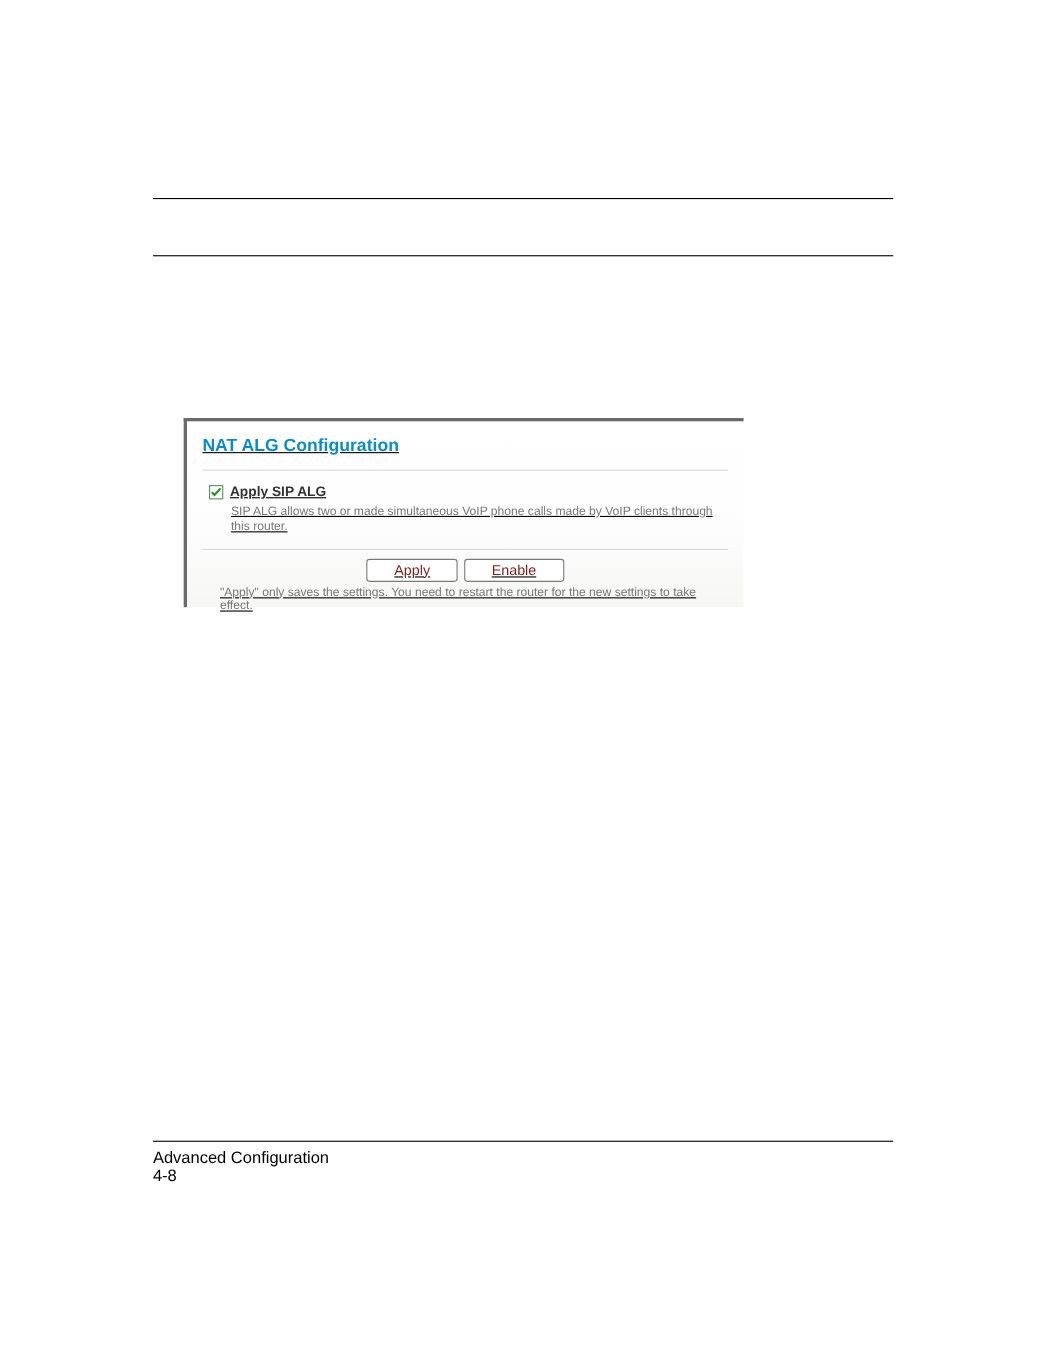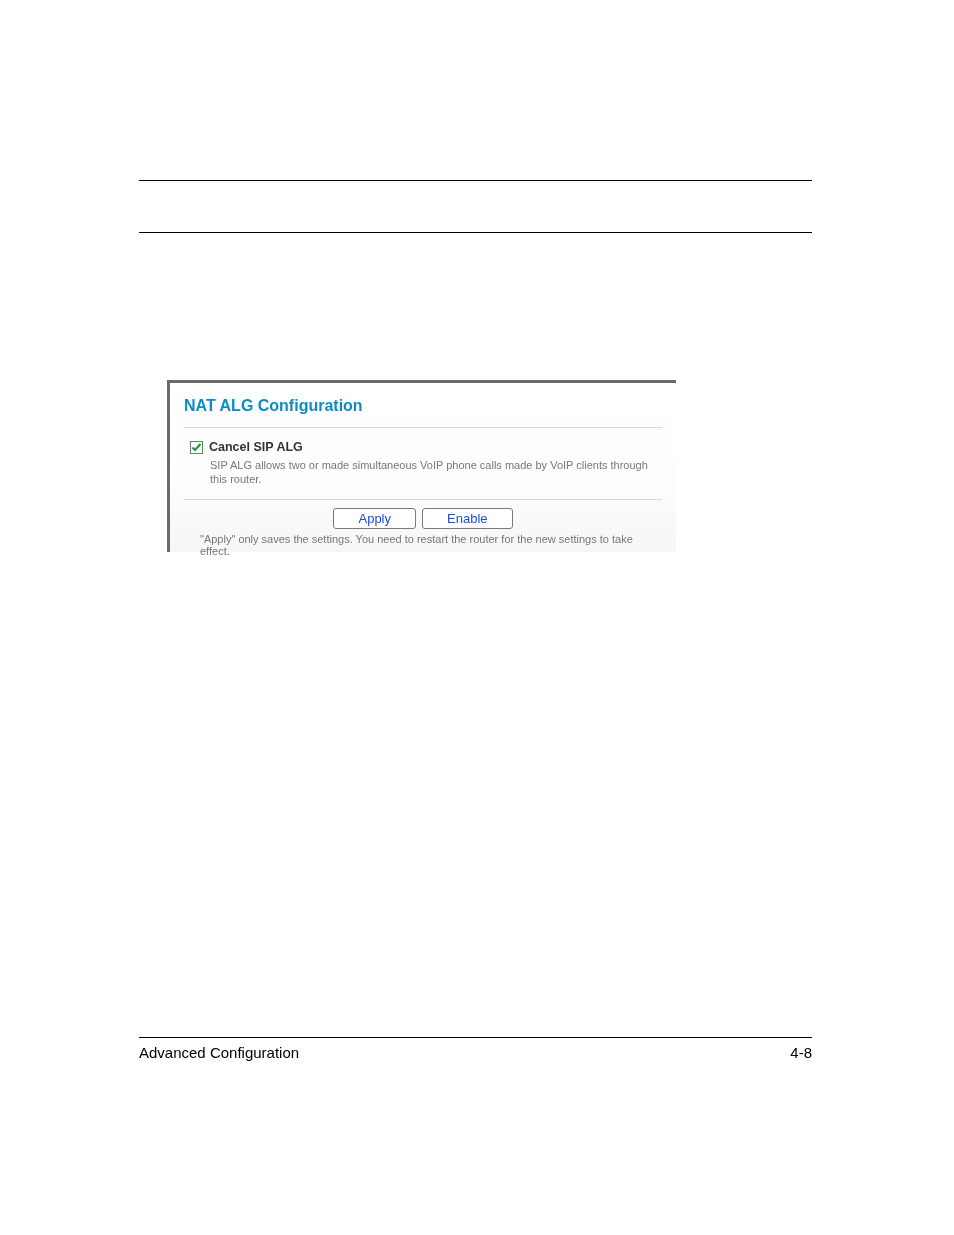--- a/index.html
+++ b/index.html
@@ -28,20 +28,21 @@
   .panel-wrap {
     position: absolute;
     left: 167px;
     top: 380px;
     width: 509px;
     height: 172px;
     border-left: 3px solid #6a6a6a;
     border-top: 3px solid #6a6a6a;
     background: linear-gradient(180deg, #ffffff 0%, #fdfdfd 60%, #f6f6f5 100%);
     font-family: Tahoma, Arial, sans-serif;
+    text-decoration: underline;
   }
   .panel-inner {
     padding: 10px 14px 0 14px;
   }
   .panel-title {
     color: #0a8dc7;
     font-weight: bold;
     font-size: 16px;
     padding: 4px 0 12px 0;
     border-bottom: 1px solid #d9d9d9;
@@ -71,21 +72,21 @@
     padding-top: 8px;
   }
   .btn {
     font-family: Tahoma, Arial, sans-serif;
     font-size: 13px;
     background: #fff;
     border: 1px solid #7a7a7a;
     border-radius: 3px;
     padding: 2px 24px;
     cursor: pointer;
-    color: #1d4ed8;
+    color: #7f1d1d;
   }
   .btn-note {
     font-size: 11px;
     color: #777;
     text-align: left;
     padding: 4px 0 0 16px;
   }
   .chk {
     width: 13px;
     height: 13px;
@@ -107,20 +108,21 @@
   }
   .footer {
     position: absolute;
     left: 139px;
     right: 142px;
     top: 1044px;
     display: flex;
     justify-content: space-between;
     font-size: 15px;
     color: #000;
+    flex-direction: column;
   }
 </style>
 </head>
 <body>
 
 <div class="page">
 
   <div class="rule-top"></div>
   <div class="rule-mid"></div>
 
@@ -128,21 +130,21 @@
     <div class="panel-inner">
       <div class="panel-title">NAT ALG Configuration</div>
 
       <div class="opt-block">
         <div class="opt-row">
           <span class="chk">
             <svg width="11" height="11" viewBox="0 0 11 11">
               <polyline points="1.5,5.5 4,8 9.5,2" fill="none" stroke="#2e8b2e" stroke-width="2"></polyline>
             </svg>
           </span>
-          <span>Cancel SIP ALG</span>
+          <span>Apply SIP ALG</span>
         </div>
         <div class="opt-desc">SIP ALG allows two or made simultaneous VoIP phone calls made by VoIP clients through this router.</div>
       </div>
 
       <div class="btn-row">
         <button class="btn">Apply</button>
         <button class="btn">Enable</button>
       </div>
       <div class="btn-note">"Apply" only saves the settings. You need to restart the router for the new settings to take effect.</div>
     </div>

